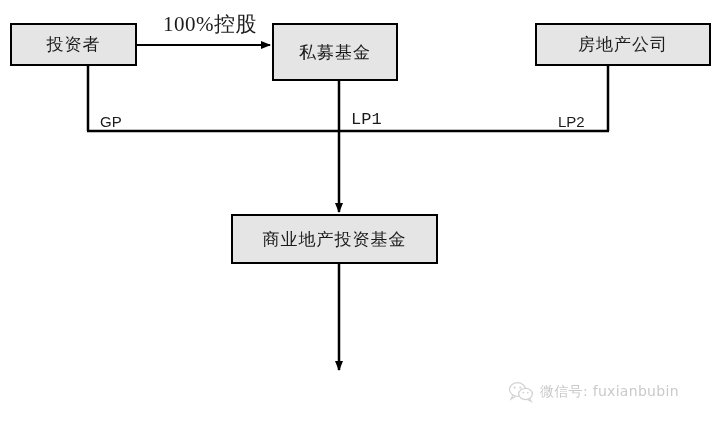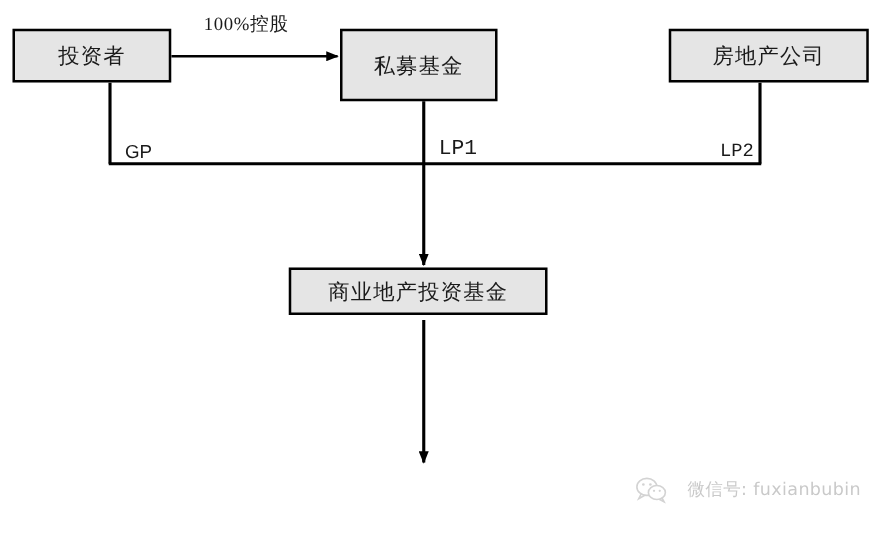--- a/index.html
+++ b/index.html
@@ -34,54 +34,54 @@
     font-size: 17px;
     line-height: 1;
   }
   #node-investor {
     left: 10px;  top: 23px;  width: 127px; height: 43px;
   }
   #node-pe-fund {
     left: 272px; top: 23px;  width: 126px; height: 58px;
   }
   #node-realestate-co {
-    left: 535px; top: 23px;  width: 160px; height: 43px;
+    left: 535px; top: 23px;  width: 176px; height: 43px;
   }
   #node-commercial-fund {
-    left: 231px; top: 214px; width: 207px; height: 38px;
+    left: 231px; top: 214px; width: 207px; height: 50px;
   }
   #node-project {
     left: 222px; top: 372px; width: 235px; height: 43px;
   }
   svg#edges {
     position: absolute;
     left: 0; top: 0;
     width: 715px;
     height: 430px;
     z-index: 1;
   }
   .edge-label {
     position: absolute;
-    font-size: 15px;
+    font-size: 21px;
     color: #1a1a1a;
     white-space: nowrap;
     z-index: 4;
   }
   #label-holding  { left: 163px; top: 10px; letter-spacing: 0.5px; }
   #label-gp  { left: 100px; top: 113px; font-family: "Liberation Sans", sans-serif; font-size: 15px; }
   #label-lp1 { left: 351px; top: 110px; font-family: Liberation Mono, monospace; font-size: 17px; }
-  #label-lp2 { left: 576px; top: 113px; font-family: Liberation Mono, monospace; font-size: 15px; }
+  #label-lp2 { left: 558px; top: 113px; font-family: Liberation Sans, sans-serif; font-size: 15px; }
 
   #watermark {
     position: absolute;
     left: 508px;
     top: 381px;
     display: flex;
     align-items: center;
-    gap: 16px;
+    gap: 6px;
     z-index: 5;
     opacity: 0.55;
   }
   #watermark .wm-text {
     font-family: "DejaVu Sans", "Liberation Sans", sans-serif;
     font-size: 14px;
     color: #9d9d9d;
     letter-spacing: 0.3px;
     white-space: nowrap;
   }

